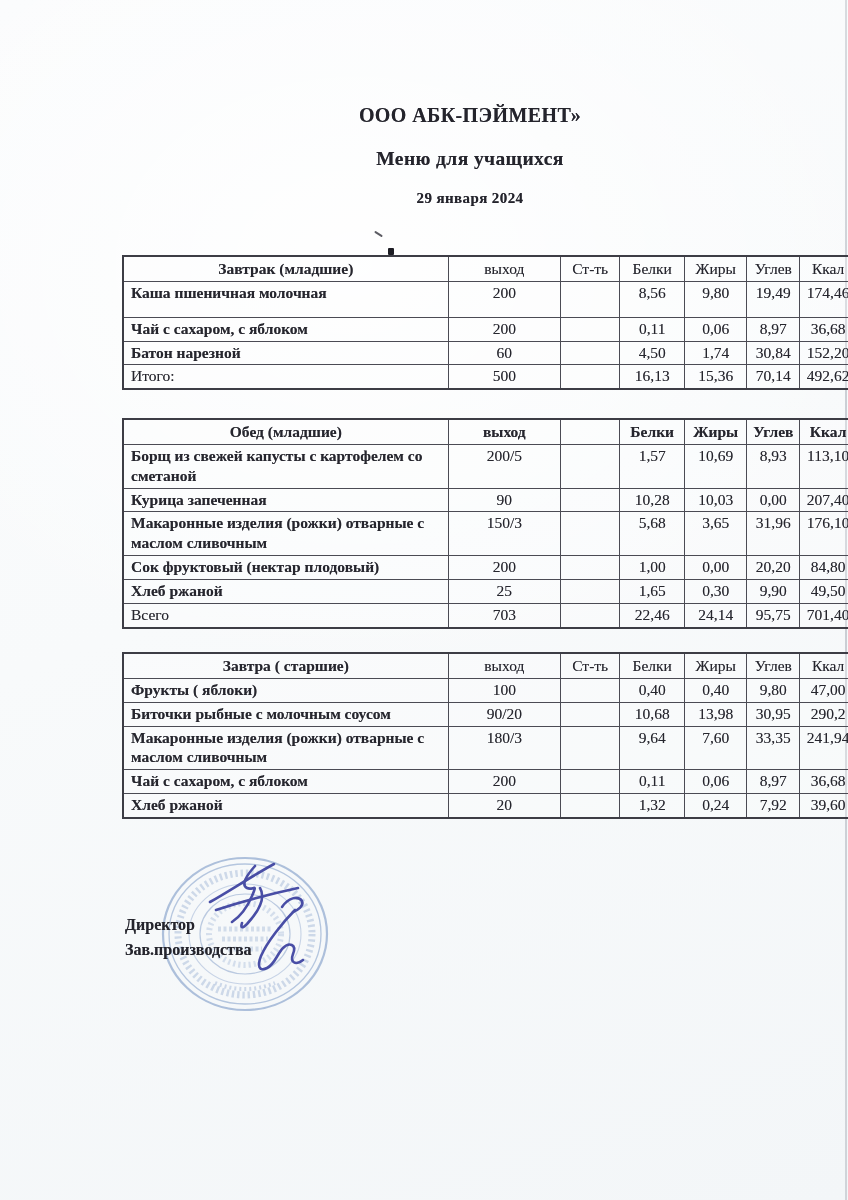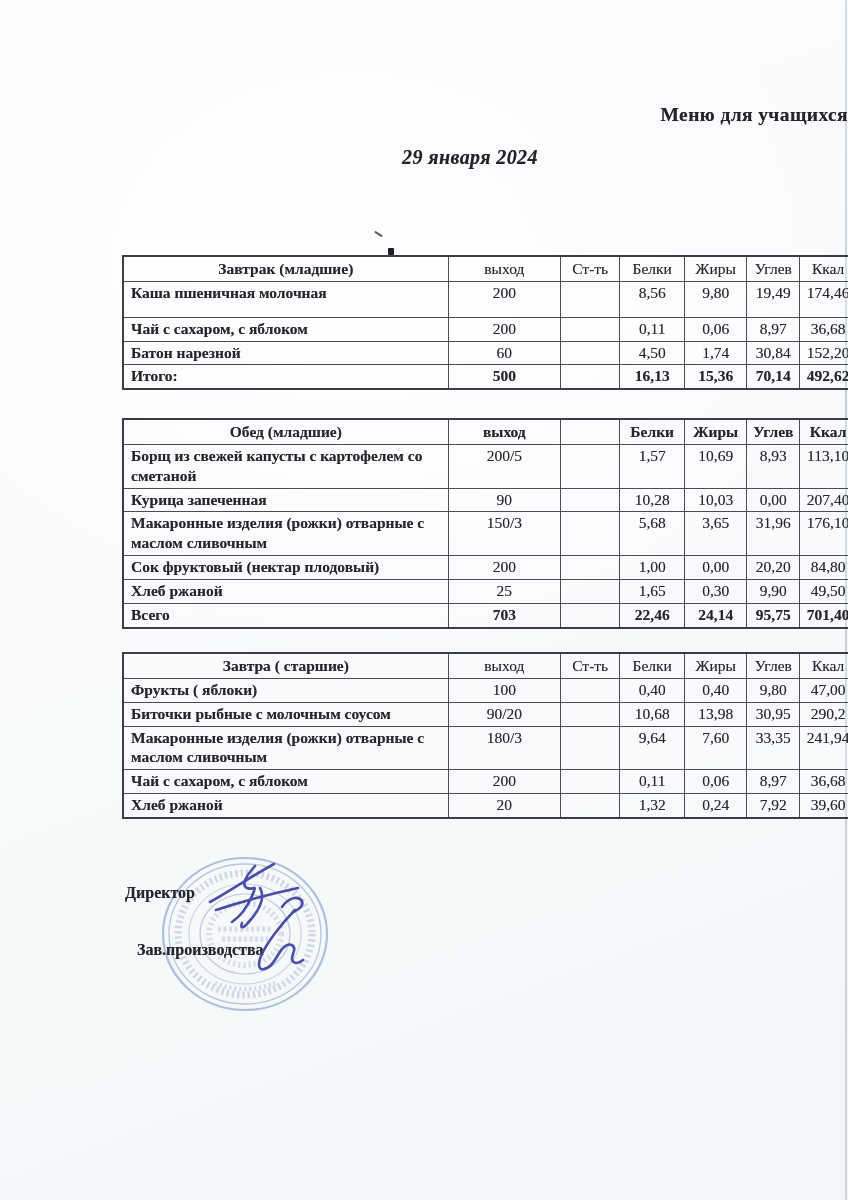--- a/index.html
+++ b/index.html
@@ -19,22 +19,22 @@
   
   .scan-edge{
     position:absolute;right:1px;top:0;bottom:0;width:2px;
     background:linear-gradient(#cdd1d6,#b9bec6 40%,#c4c9cf);
     opacity:.75;
   }
   
   .titles{position:absolute;left:92px;top:104px;width:756px;text-align:center;}
   .title-line{font-weight:bold;letter-spacing:.4px;text-shadow:0 0 .5px rgba(35,35,48,.55);}
   .t1{font-size:20px;margin-bottom:21px;}
-  .t2{font-size:19.5px;margin-bottom:20px;text-align:right;}
-  .t3{font-size:20px;font-style:italic;}
+  .t2{font-size:19.5px;margin-bottom:20px;}
+  .t3{font-size:15px;}
   
   table.menu{
     position:absolute;left:122px;width:736px;
     border-collapse:collapse;table-layout:fixed;
     font-family:"Liberation Serif", serif;
     font-size:15.5px;color:#26262e;
     border:2px solid #3d3d45;
     background:rgba(255,255,255,.25);
   }
   .menu th,.menu td{
@@ -42,52 +42,53 @@
     padding:1px 5px 2px 5px;
     line-height:1.28;
     overflow:hidden;
     text-shadow:0 0 .4px rgba(38,38,46,.45);
   }
   .menu th{font-weight:normal;text-align:center;height:21px;vertical-align:middle;}
   .menu th.b{font-weight:bold;}
   .menu td{height:19px;}
   .menu td.name{text-align:left;font-weight:bold;vertical-align:top;padding-left:7px;}
   .menu td.num{text-align:center;vertical-align:top;}
-  .menu tr.total td{font-weight:bold;}
+  .menu tr.total td{font-weight:normal;}
   .menu tr.tall td{padding-bottom:14px;margin-top:48px;}
   #table-0{top:255px;}
   #table-1{top:418px;}
   #table-2{top:652px;}
   
   .tick-mark{
     position:absolute;left:374px;top:233px;width:9px;height:2px;
     background:#33333c;transform:rotate(32deg);border-radius:1px;opacity:.8;
   }
   .ink-dot{
     position:absolute;left:388px;top:248px;width:6px;height:7px;
     background:#1d1d24;border-radius:1px;
   }
   
   .sig-label{
     position:absolute;left:125px;font-size:16px;font-weight:bold;
     color:#24242c;text-shadow:0 0 .5px rgba(35,35,48,.5);z-index:3;
   }
-  .lab-director{top:884px;}
-  .lab-production{top:941px;margin-left:12px;}
+  .lab-director{top:916px;}
+  .lab-production{top:941px;}
   .stamp-svg{position:absolute;left:160px;top:855px;z-index:2;}
   .signature-svg{position:absolute;left:200px;top:850px;z-index:4;}
 </style>
 </head>
 <body>
 
 <div class="page">
 
   <div class="scan-edge"></div>
 
   <header class="titles">
+    <div class="title-line t1">ООО АБК-ПЭЙМЕНТ»</div>
     <div class="title-line t2">Меню для учащихся</div>
     <div class="title-line t3">29 января 2024</div>
   </header>
 
   <span class="tick-mark"></span>
   <span class="ink-dot"></span>
 
   <table class="menu" id="table-0">
       <colgroup>
         <col style="width: 44.3%;">

